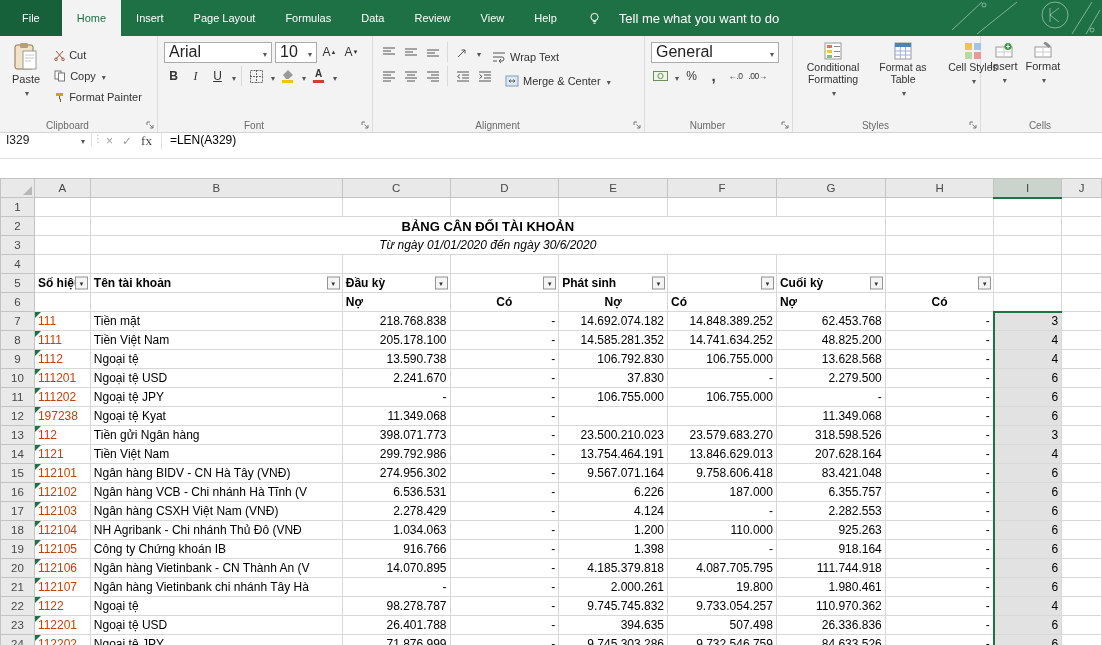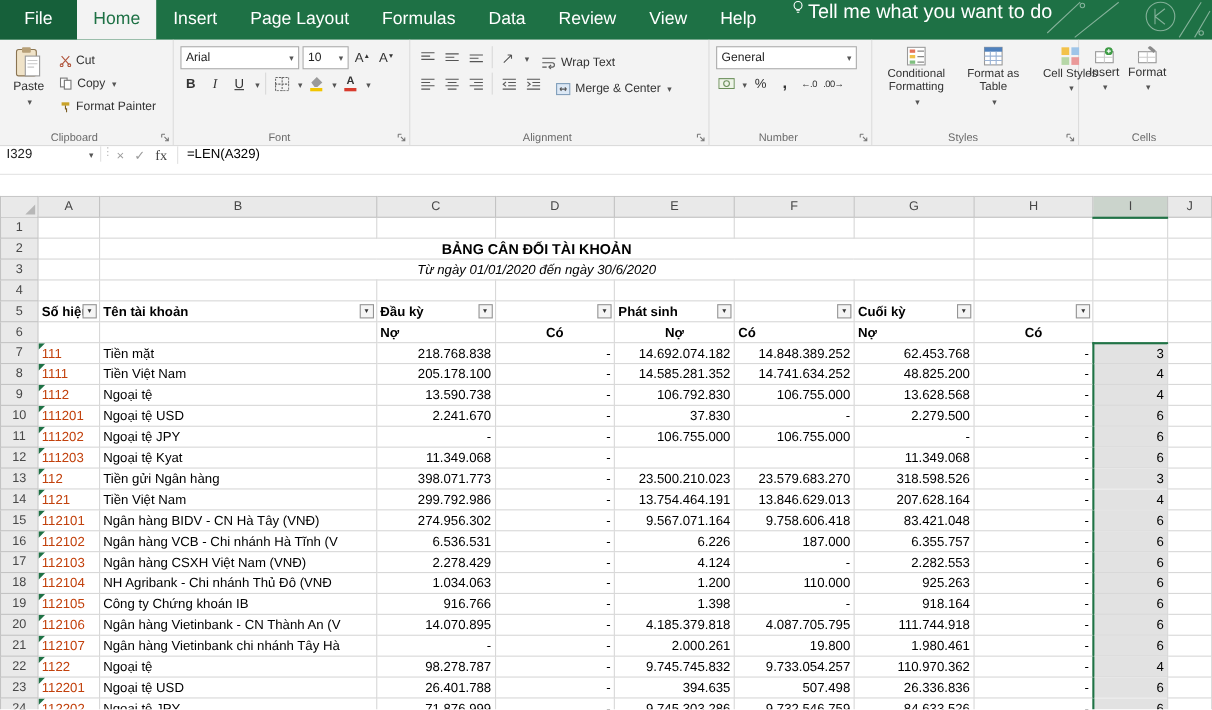--- a/index.html
+++ b/index.html
@@ -1,37 +1,37 @@
 <!DOCTYPE html>
 <html><head>
 <meta charset="utf-8">
 <style>
   * { margin:0; padding:0; box-sizing:border-box; }
   html,body { width:1102px; height:645px; overflow:hidden; background:#fff;
               font-family:"Liberation Sans","DejaVu Sans",sans-serif; }
 
   
   .tabbar { position:relative; height:36px; background:#1E7145; display:flex; align-items:stretch; color:#fff; overflow:hidden; }
-  .tab { display:flex; align-items:center; padding:0 15px; font-size:16px; cursor:default; white-space:nowrap;text-align:center; }
+  .tab { display:flex; align-items:center; padding:0 15px; font-size:11px; cursor:default; white-space:nowrap;text-align:center; }
   .tab.file { background:#16603A; padding:0 22px; }
   .tab.active { background:#f3f3f3; color:#1E7145; }
-  .tellme { display:flex; gap:3px; margin-left:16px; font-size:18px; }
+  .tellme { display:flex; align-items:center; gap:18px; margin-left:16px; font-size:13px; }
   .decor { position:absolute; right:0; top:0; pointer-events:none; }
 
   
   .ribbon { height:97px; background:#f3f3f3; border-bottom:1px solid #d5d5d5; display:flex; overflow:hidden; width:1102px; }
   .group { position:relative; height:96px; padding:4px 7px 15px 6px; border-right:1px solid #dcdcdc; flex:none; }
   .glabel { position:absolute; bottom:1px; left:0; right:22px; text-align:center; font-size:10px; color:#6a6a6a; }
   .launcher { position:absolute; bottom:3px; right:3px; }
   .dd { display:inline-block; margin-left:2px; }
   .dd::after { content:"▾"; font-size:8px; color:#555; }
   .sbt { display:flex; align-items:flex-end; gap:4px; font-size:11px; color:#333; height:21px; padding:0 2px; white-space:nowrap; }
   .bb { display:flex; flex-direction:column; align-items:center; gap:1px; font-size:11px; color:#333; text-align:center; padding:2px 3px; }
   .frow { display:flex; align-items:center; gap:3px; height:24px; }
-  .combo { border:1px solid #ababab; background:#fff; height:21px; display:flex; align-items:center; justify-content:space-between; padding:0 4px; font-size:11px; color:#222; }
+  .combo { border:1px solid #ababab; background:#fff; height:21px; display:flex; align-items:center; justify-content:space-between; padding:0 4px; font-size:16px; color:#222; }
   .ib { min-width:19px; height:20px; display:flex; align-items:center; justify-content:center; font-size:12px; color:#333; }
   .bold-b { font-weight:bold; } .ital-i { font-style:italic; font-family:"Liberation Serif",serif; }
   .und-u { text-decoration:underline; }
   .tinyup { font-size:6px; vertical-align:super; }
   .fontcolor { display:flex; flex-direction:column; align-items:center; line-height:1; }
   .fontcolor .bar { width:11px; height:3px; background:#d83b2d; margin-top:1px; }
   .fillbar { width:11px; height:3px; background:#f2c500; margin-top:1px; }
   .g-clip .clip-inner { display:flex; gap:6px; }
   .paste-btn { display:flex; flex-direction:column; align-items:center; font-size:11px; color:#333; padding:2px 6px; gap:1px; }
   .sep { width:1px; height:20px; background:#d9d9d9; margin:0 2px; }
@@ -552,21 +552,21 @@
             <td class="tb num dash">-</td>
             <td class="tb num">106.755.000</td>
             <td class="tb num">106.755.000</td>
             <td class="tb num dash">-</td>
             <td class="tb num dash">-</td>
             <td class="num selc">6</td>
             <td></td>
           </tr>
           <tr>
             <th class="rowh">12</th>
-            <td class="tb code"><span class="tri"></span><span>111203</span></td>
+            <td class="tb code"><span class="tri"></span><span>197238</span></td>
             <td class="tb nm">Ngoại tệ Kyat</td>
             <td class="tb num">11.349.068</td>
             <td class="tb num dash">-</td>
             <td class="tb num"></td>
             <td class="tb num"></td>
             <td class="tb num">11.349.068</td>
             <td class="tb num dash">-</td>
             <td class="num selc">6</td>
             <td></td>
           </tr>

